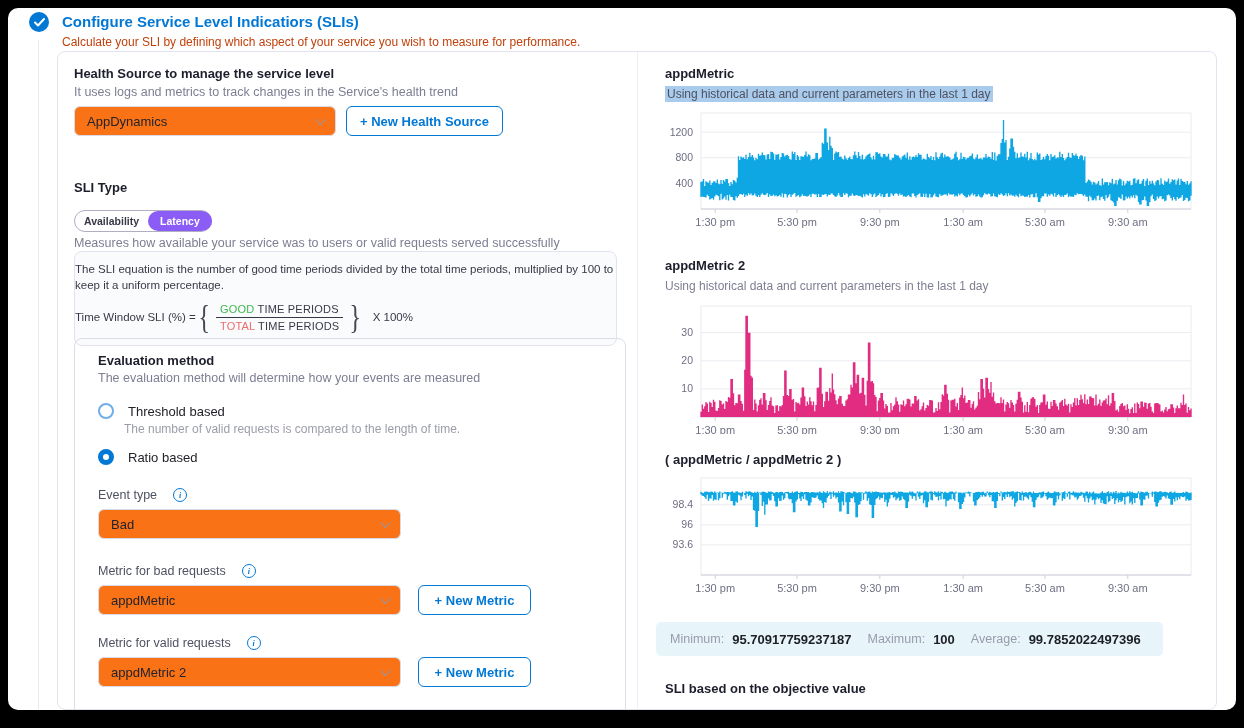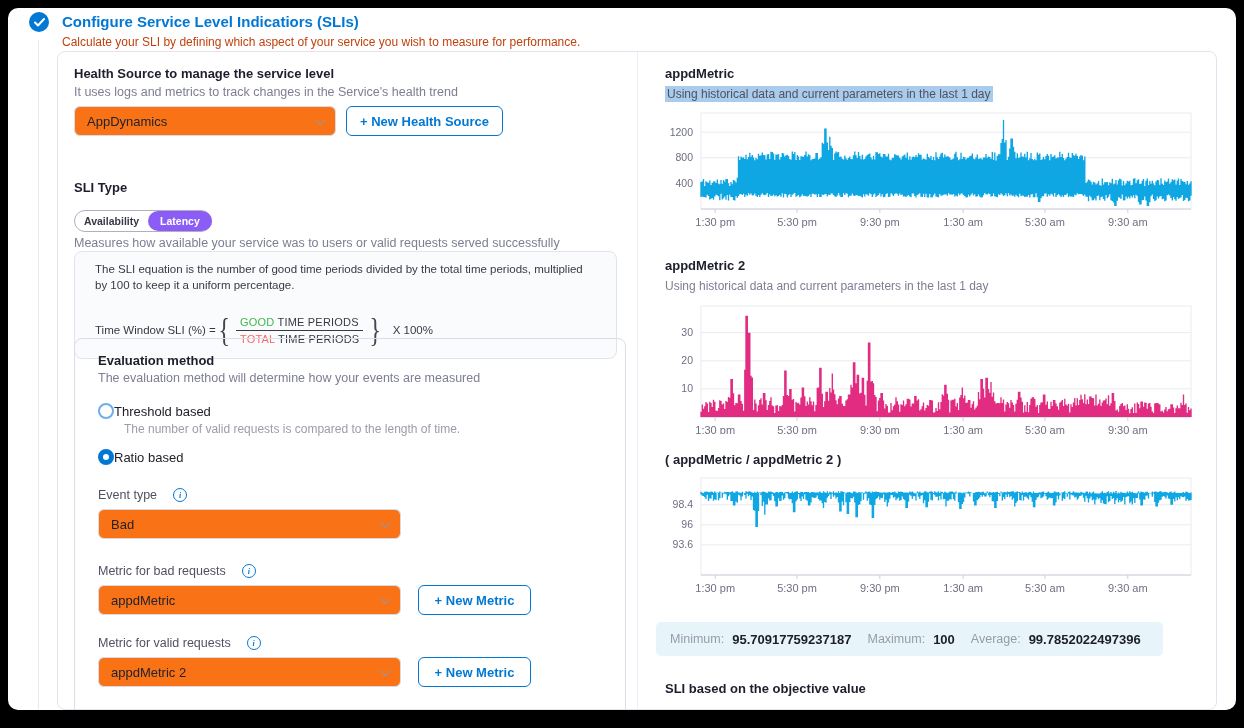--- a/index.html
+++ b/index.html
@@ -19,33 +19,33 @@
   
   .select{height:30px;border:1px solid #D9DAE5;border-radius:6px;background:#f97316;display:flex;align-items:center;justify-content:space-between;padding:0 12px;font-size:13px;color:#22222A;box-sizing:border-box;}
   .caret{width:7px;height:7px;border-right:1.5px solid #9496A8;border-bottom:1.5px solid #9496A8;transform:rotate(45deg) translateY(-2px);margin-left:8px;}
   .btn-outline{height:30px;border:1px solid #0278D5;border-radius:6px;background:#fff;color:#0278D5;font-size:13px;font-weight:700;display:flex;align-items:center;justify-content:center;padding:0 13px;box-sizing:border-box;cursor:pointer;}
   .row{display:flex;gap:10px;}
   
   .pillgroup{display:inline-flex;align-items:center;border:1px solid #AEB0C2;border-radius:999px;height:20px;}
   .pill{font-size:10.5px;font-weight:700;color:#383946;padding:0 9px;line-height:20px;}
   .pill-dark{background:#8b5cf6;color:#fff;border-radius:999px;height:20px;padding:0 12px;margin:-1px -1px -1px 0;}
   
-  .eqbox{background:#FAFBFD;border:1px solid #E2E3EC;border-radius:8px;padding:9px 20px;box-sizing:border-box;width:543px;}
+  .eqbox{background:#FAFBFD;border:1px solid #E2E3EC;border-radius:8px;padding:9px 0;box-sizing:border-box;width:543px;}
   .eqbox .eq-text{font-size:11.5px;color:#383946;line-height:1.4;}
-  .formula{display:flex;align-items:center;margin-top:18px;font-size:11.5px;color:#383946;}
+  .formula{display:flex;align-items:center;margin-top:5px;font-size:11.5px;color:#383946;}
   .brace{font-family:"Liberation Serif",serif;font-size:34px;font-weight:300;color:#44464F;transform:scaleX(.7);}
   .frac{margin:0 4px;font-size:11px;font-weight:500;letter-spacing:.2px;}
   .frac .top{border-bottom:1.3px solid #383946;padding:0 4px 2px 4px;}
   .frac .bot{padding:2px 4px 0 4px;}
   .good{color:#3DB94E;}
   .total{color:#F16A6A;}
   .xfactor{margin-left:9px;font-weight:500;}
   
   .evalbox{border:1px solid #DCDDE9;border-radius:8px;width:552px;height:420px;box-sizing:border-box;padding:14px 23px;}
-  .radio-row{display:flex;align-items:center;gap:0;}
+  .radio-row{display:flex;align-items:center;gap:14px;}
   .radio{width:16px;height:16px;border-radius:50%;box-sizing:border-box;border:2px solid #6FAEE8;background:#fff;flex:none;}
   .radio.checked{border:5px solid #0278D5;}
   .radio-label{font-size:13px;color:#22222A;}
   .radio-desc{font-size:12px;color:#9B9DA9;margin:3px 0 0 26px;}
   .field-label{font-size:12.5px;color:#4F5162;display:flex;align-items:center;gap:16px;}
   .info-icon{width:12px;height:12px;border-radius:50%;border:1px solid #0278D5;color:#0278D5;font-size:8px;font-weight:700;display:inline-flex;align-items:center;justify-content:center;font-family:"Liberation Serif",serif;font-style:italic;}
   
   .chart-title{position:absolute;font-size:13px;font-weight:700;color:#1D1E2C;}
   .chart-sub{position:absolute;font-size:12px;color:#4F5162;}
   .chart-sub .hl{background:#A9CBEC;padding:1px 2px;}

